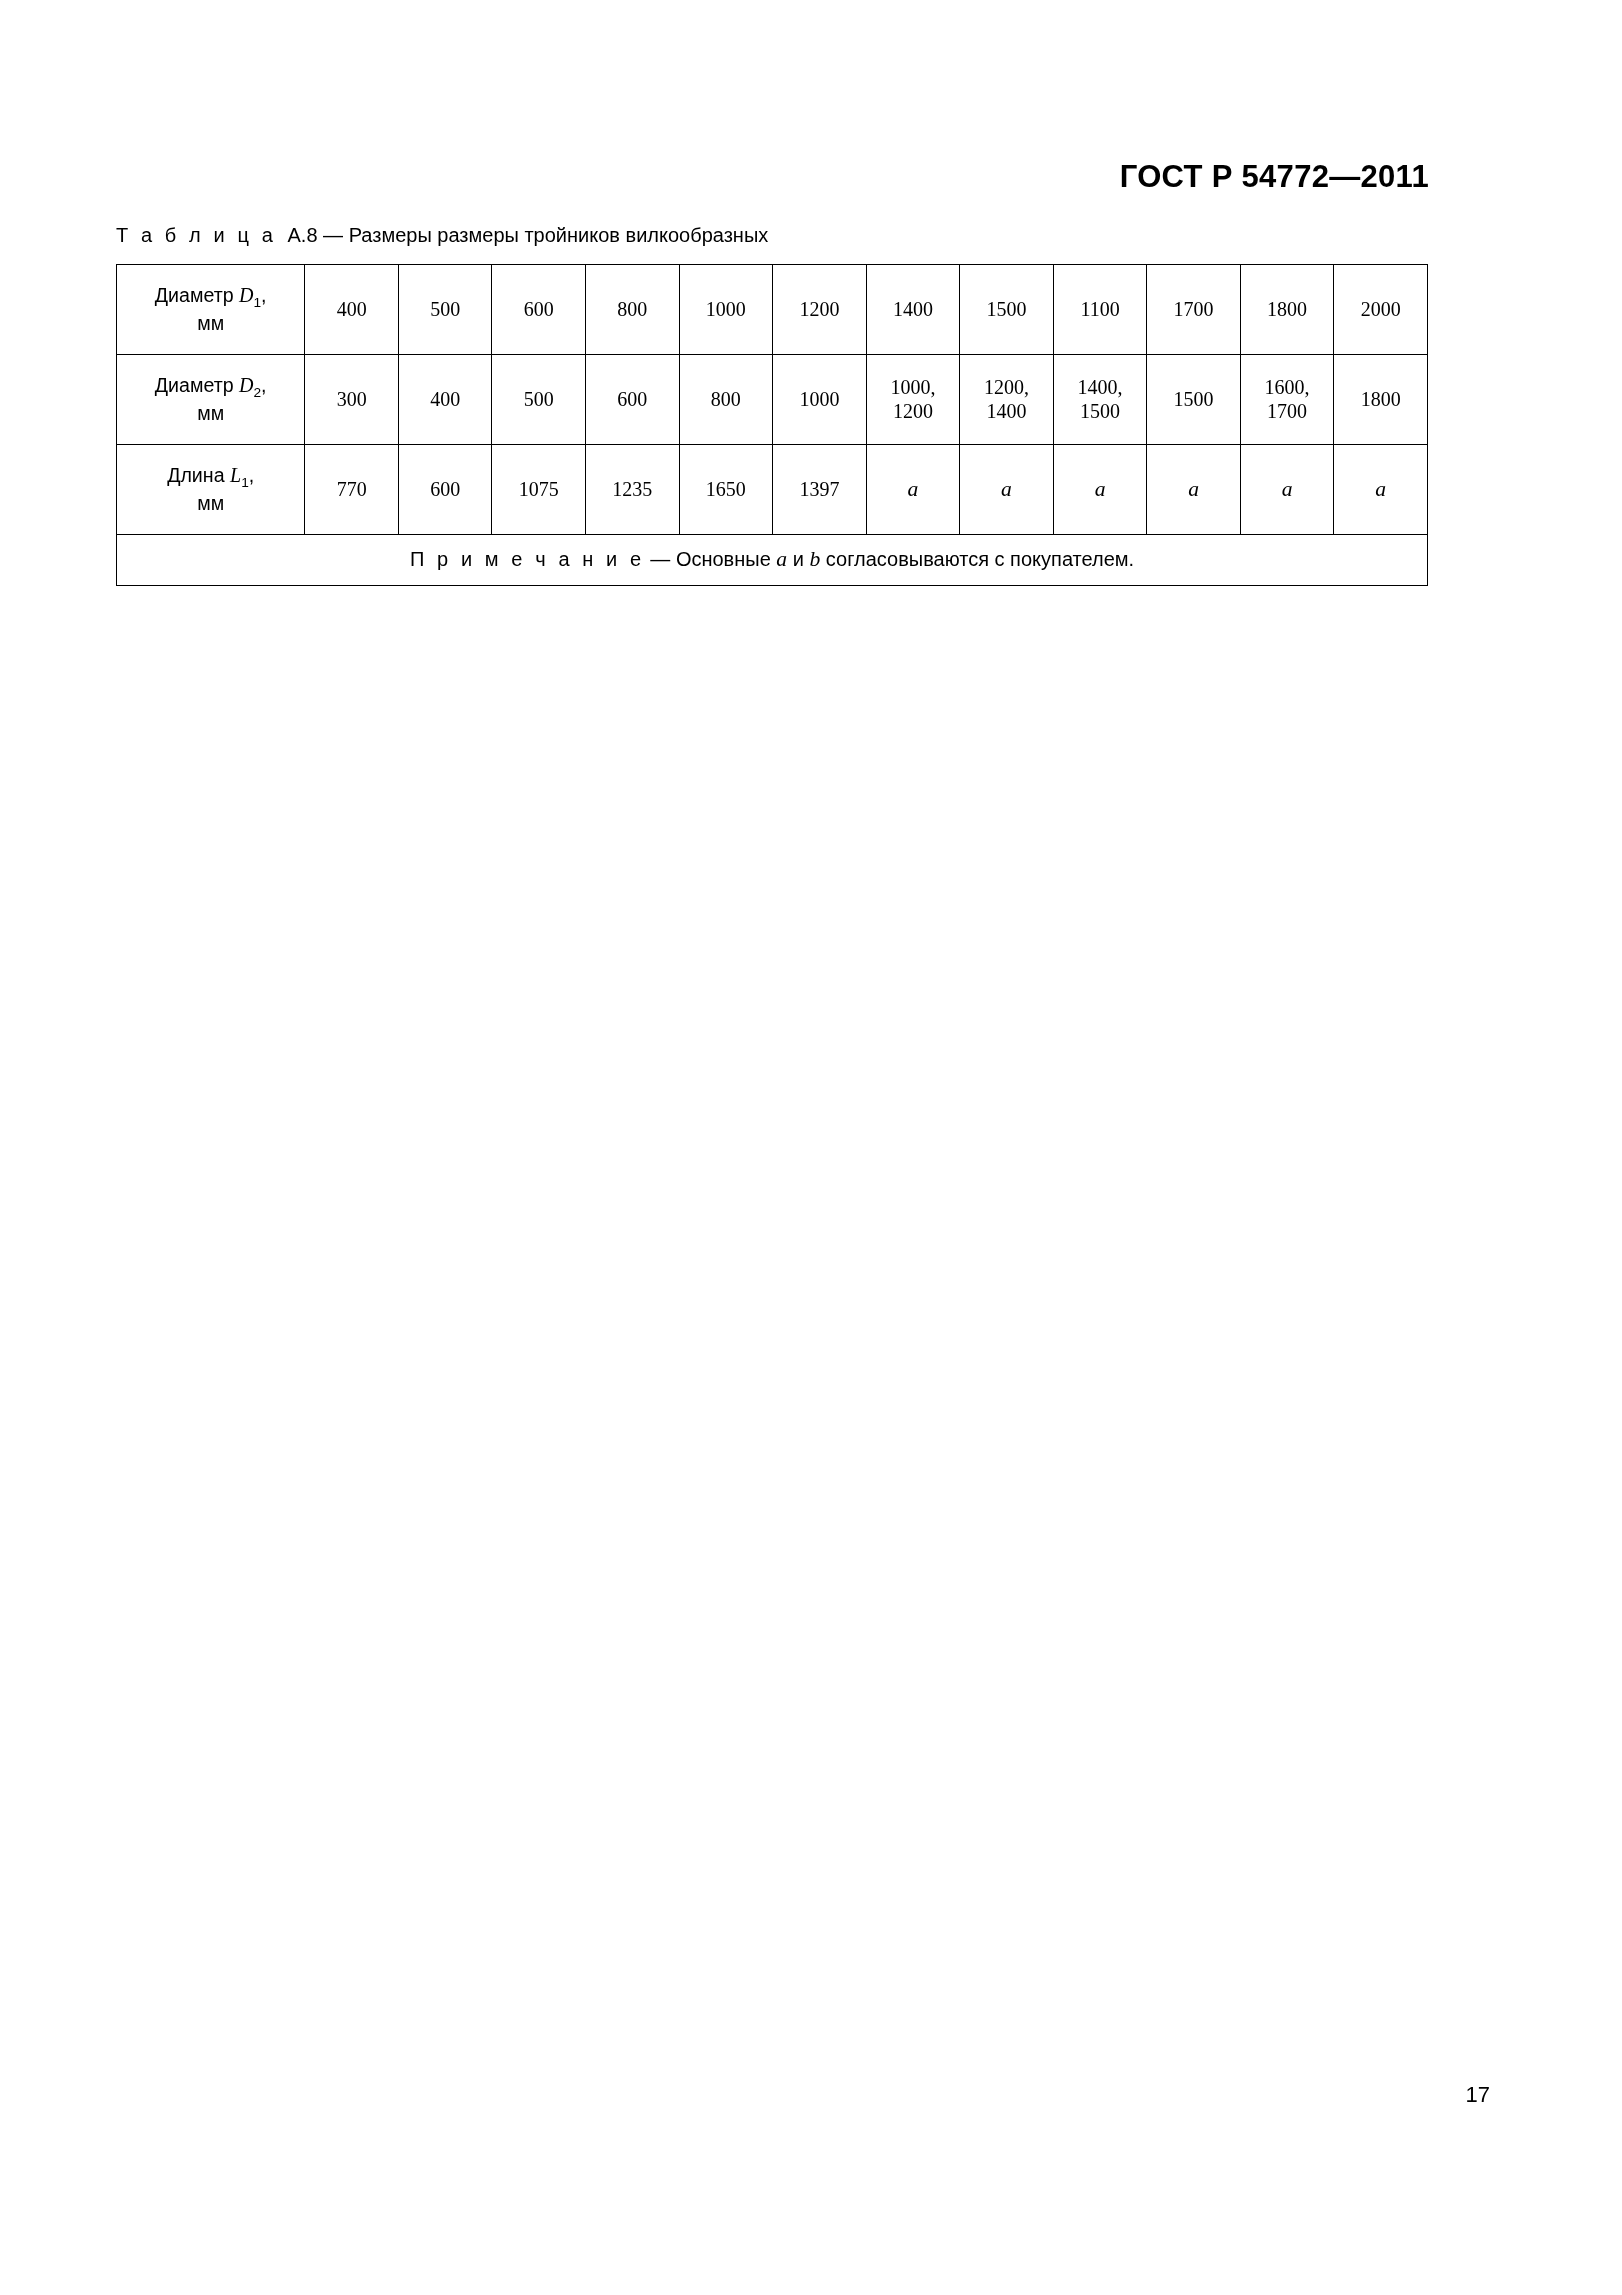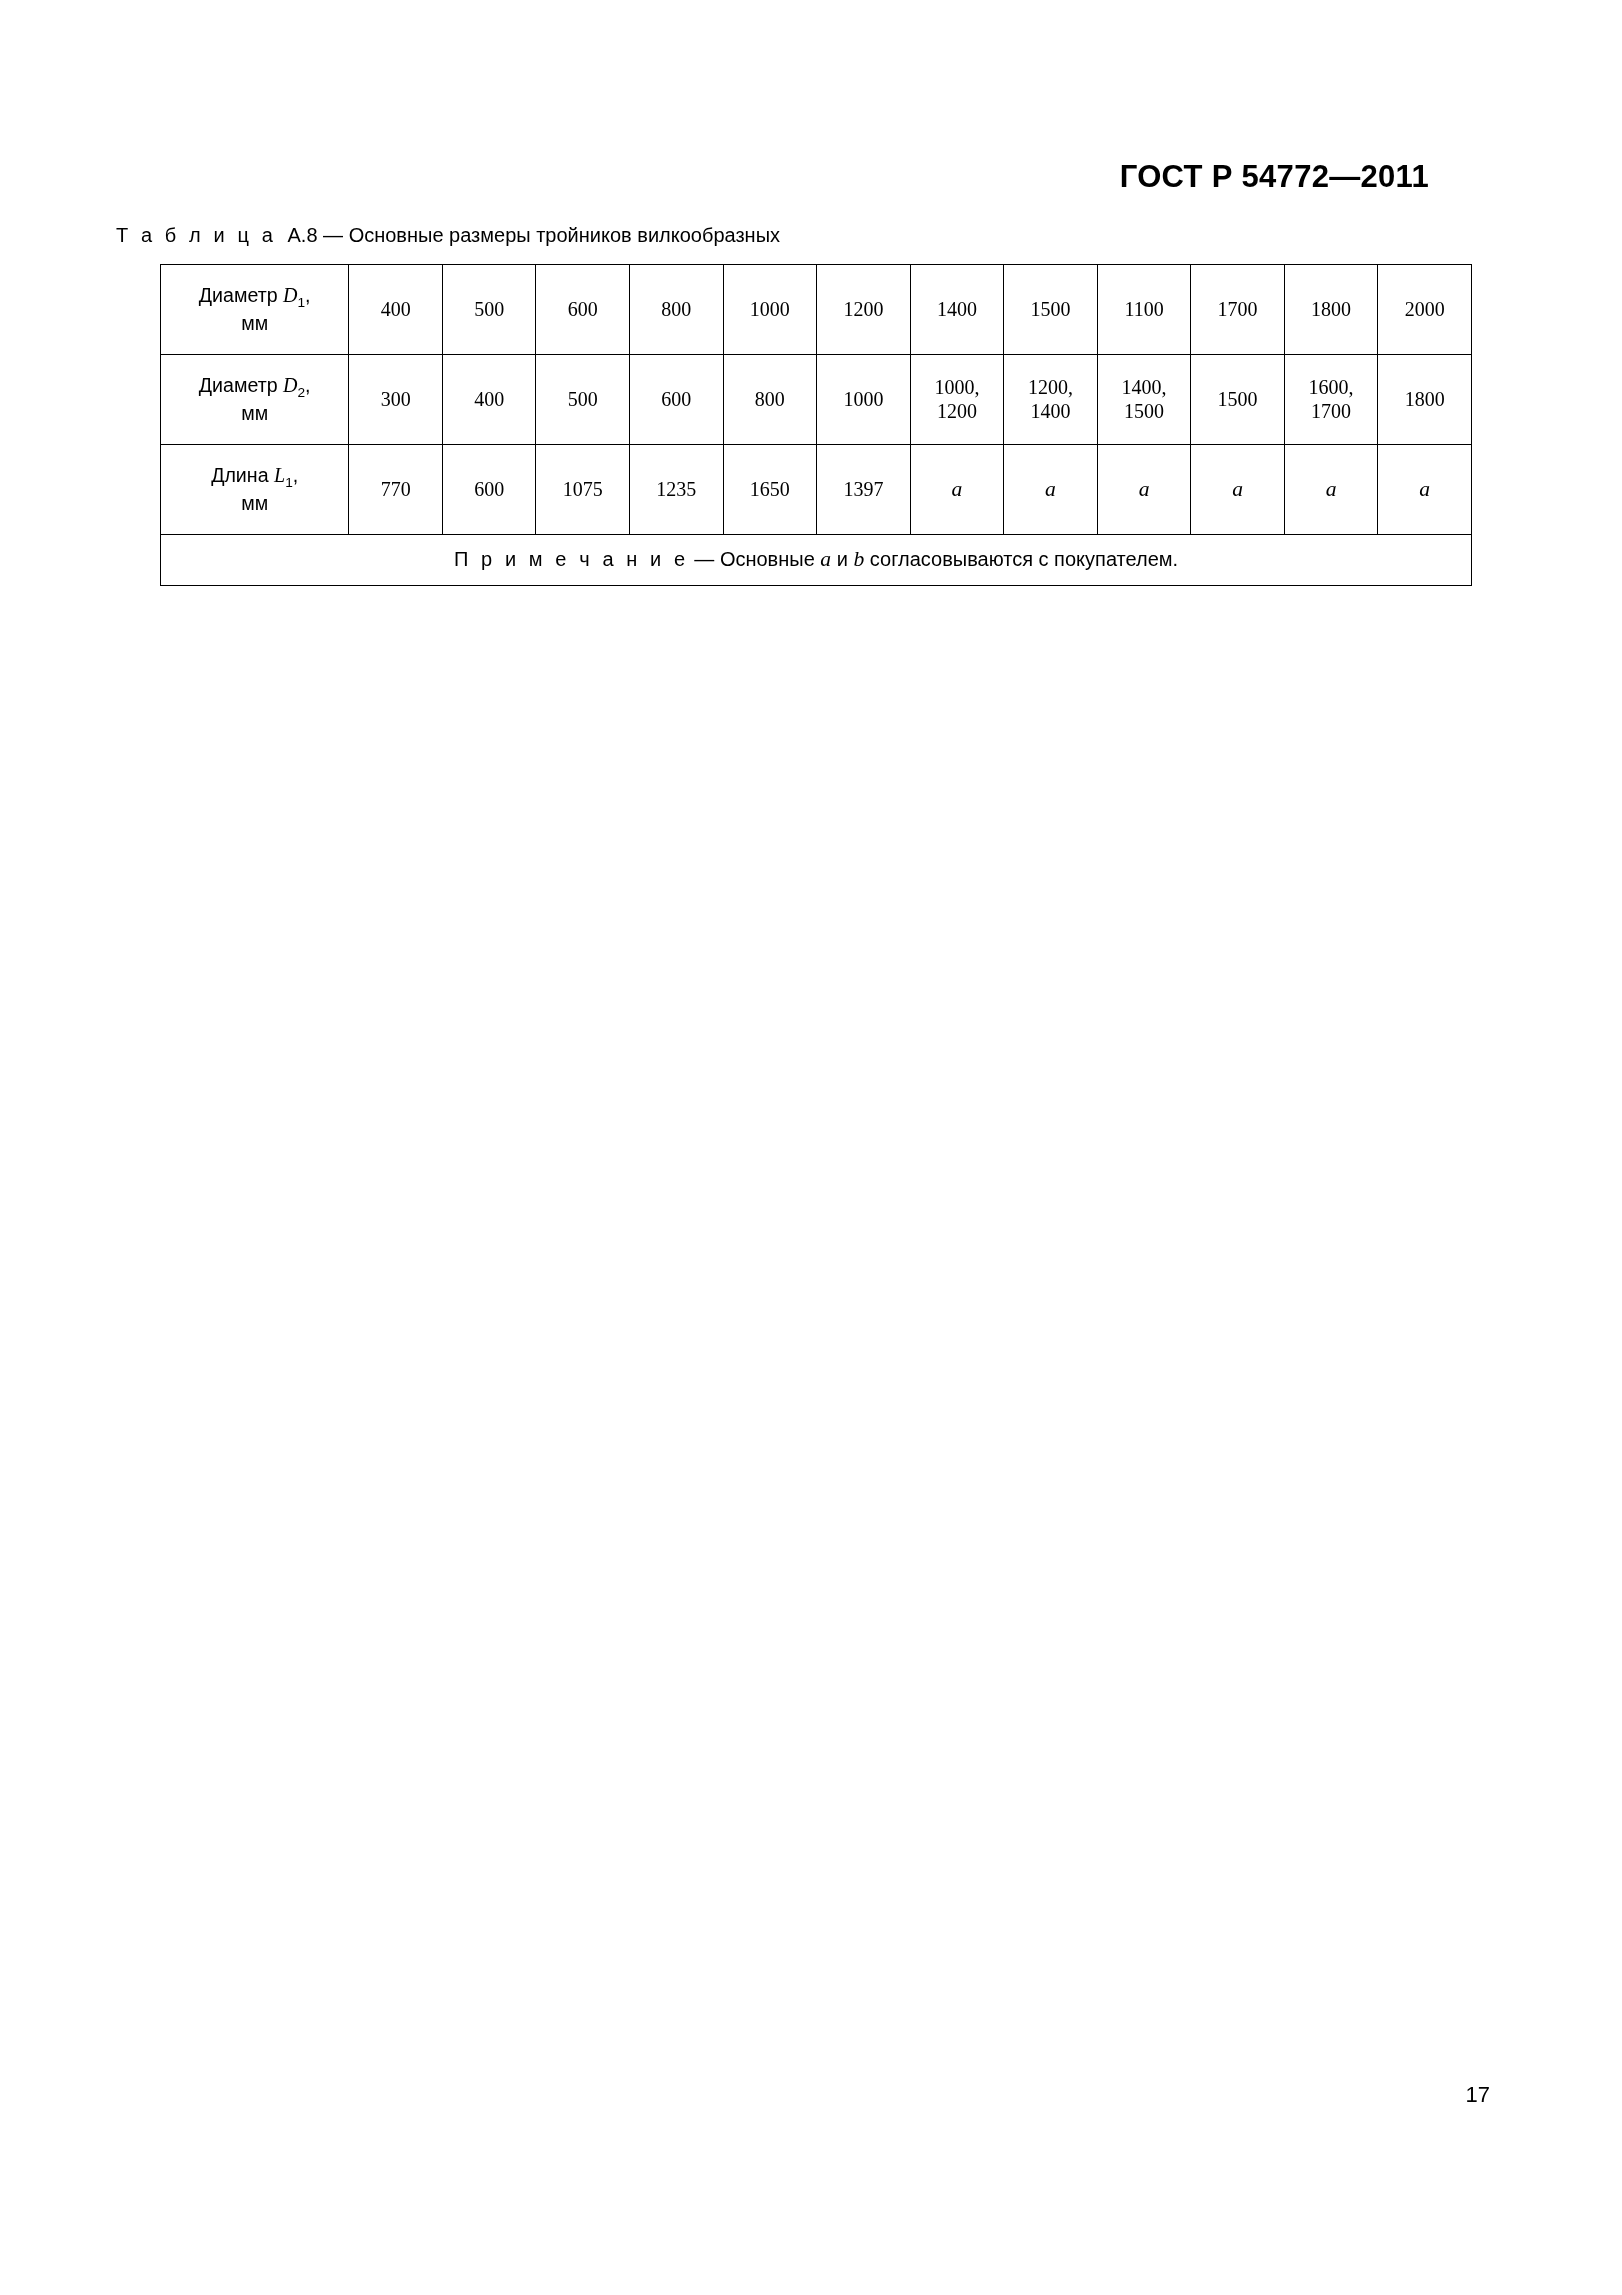--- a/index.html
+++ b/index.html
@@ -49,21 +49,20 @@
     position: absolute;
     top: 264px;
     left: 116px;
     width: 1312px;
   }
   table.gost-table {
     border-collapse: collapse;
     width: 100%;
     table-layout: fixed;
     font-size: 20px;
-    margin-left: 44px;
   }
   table.gost-table td {
     border: 0.7px solid #000;
     text-align: center;
     vertical-align: middle;
     padding: 0;
     line-height: 1.18;
   }
   
   tr.data-row td { height: 89px; }
@@ -117,21 +116,21 @@
   }
 </style>
 </head>
 <body>
 
 <div class="page">
 
   <div class="running-header">ГОСТ Р 54772—2011</div>
 
   <div class="table-caption">
-    <span class="caption-spaced">Т а б л и ц а</span><span>&nbsp; </span><span>А.8</span><span>&nbsp;</span><span>—</span><span>&nbsp;</span><span>Основные размеры тройников вилкообразных</span>
+    <span class="caption-spaced">Т а б л и ц а</span><span>&nbsp; </span><span>А.8</span><span>&nbsp;</span><span>—</span><span>&nbsp;</span><span>Размеры размеры тройников вилкообразных</span>
   </div>
 
   <div class="data-table-wrap">
     <table class="gost-table">
       <colgroup>
         <col style="width:147px">
         <col style="width:73px">
           <col style="width:73px">
           <col style="width:73px">
         <col style="width:73px">

